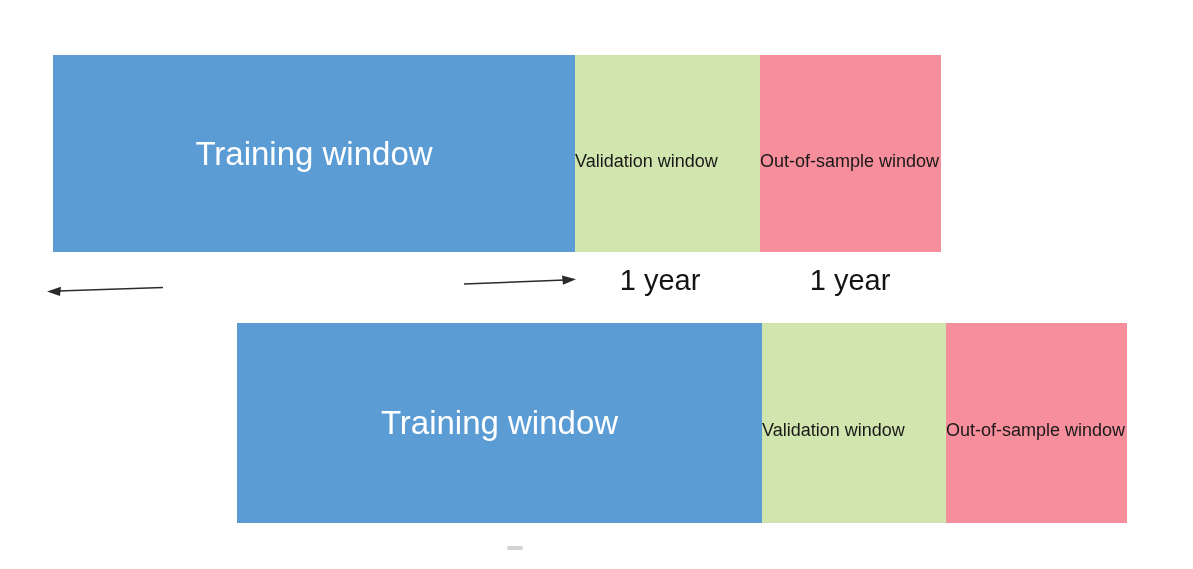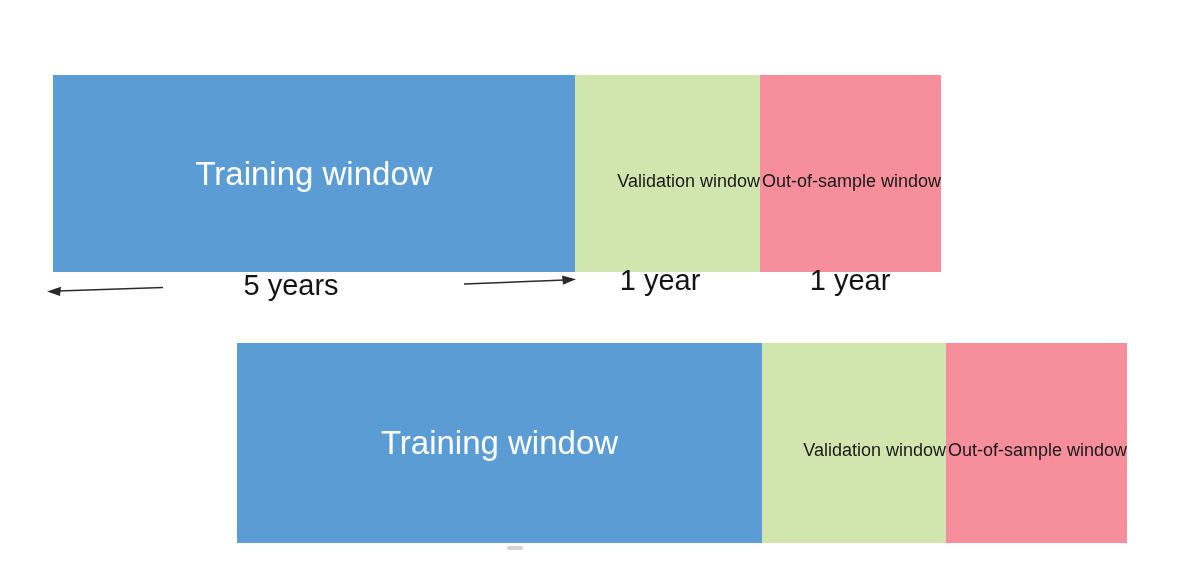--- a/index.html
+++ b/index.html
@@ -6,22 +6,21 @@
   .canvas{
     position:relative;
     width:1193px;height:569px;
     background:#ffffff;
     font-family:"Liberation Sans", sans-serif;
     overflow:hidden;
   }
   .box{
     position:absolute;
     display:flex;align-items:center;justify-content:center;
-    text-align:right;
-    margin-top:20px;
+    text-align:left;
   }
   
   .f1-train{left:53px;top:55px;width:522px;height:197px;}
   .f1-val{left:575px;top:55px;width:185px;height:197px;}
   .f1-oos{left:760px;top:55px;width:181px;height:197px;}
   
   .f2-train{left:237px;top:323px;width:525px;height:200px;}
   .f2-val{left:762px;top:323px;width:184px;height:200px;}
   .f2-oos{left:946px;top:323px;width:181px;height:200px;}
 
@@ -68,21 +67,20 @@
     <g>
       <line x1="163" y1="287.5" x2="58" y2="291"></line>
       <polygon points="47,291.5 61,286.8 60,296"></polygon>
     </g>
     <g>
       <line x1="464" y1="284" x2="565" y2="280"></line>
       <polygon points="576,279.3 562,275.4 563,284.8"></polygon>
     </g>
   </svg>
 
-  <div class="ann ann-5y">5 years</div>
   <div class="ann ann-1y-val">1 year</div>
   <div class="ann ann-1y-oos">1 year</div>
 
   <div class="box f2-train" style="background-color: rgb(91, 156, 213);">
     <span class="label-light">Training window</span>
   </div>
   <div class="box f2-val" style="background-color: rgb(209, 230, 174);">
     <span class="label-dark">Validation window</span>
   </div>
   <div class="box f2-oos" style="background-color: rgb(246, 142, 156);">

